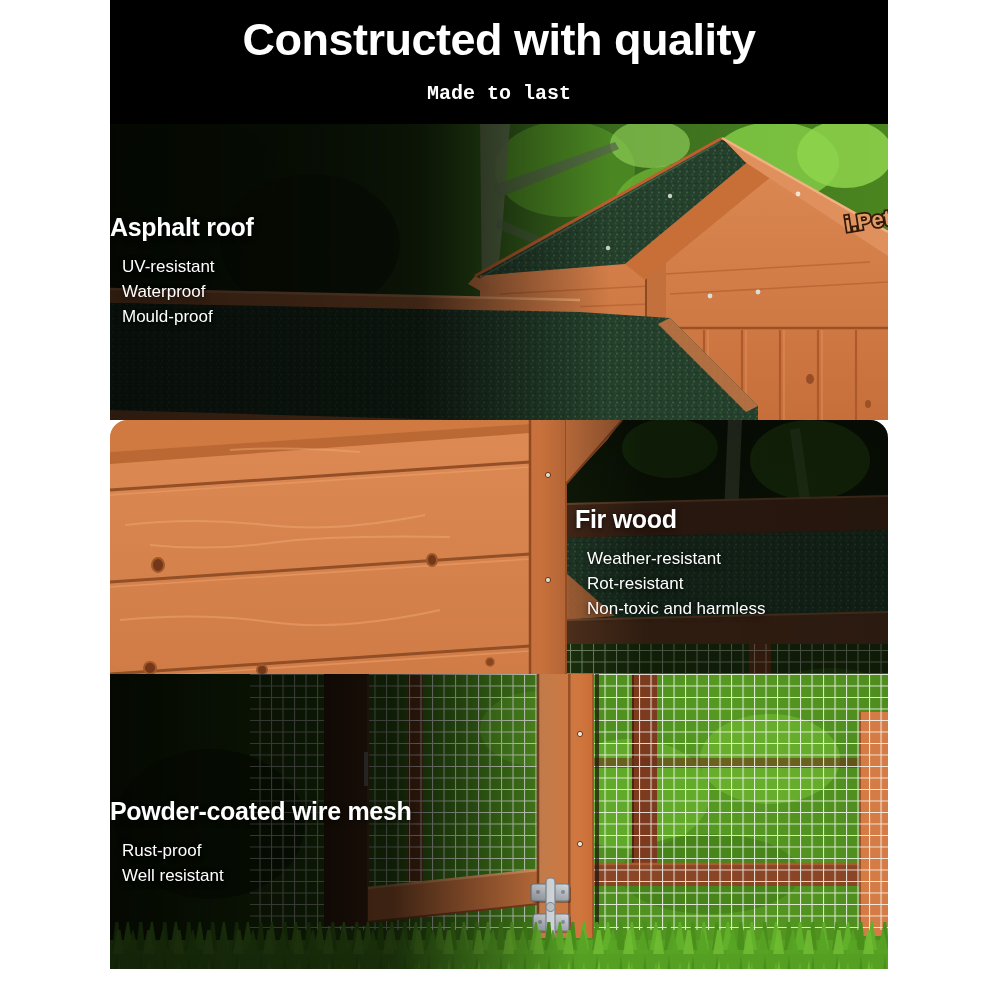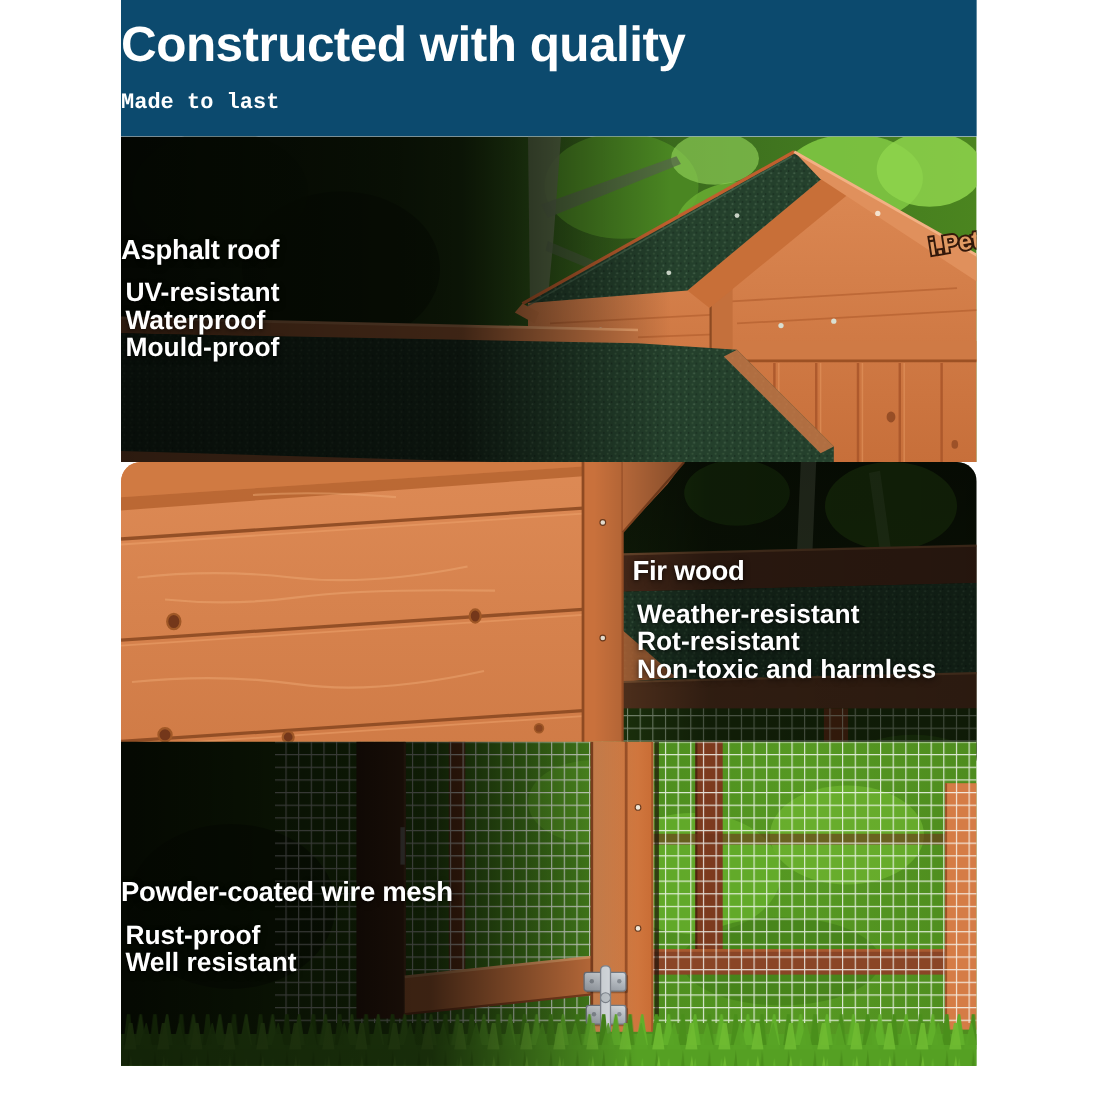--- a/index.html
+++ b/index.html
@@ -1,37 +1,37 @@
 <!DOCTYPE html>
 <html><head>
 <meta charset="utf-8">
 <style>
   html,body{margin:0;padding:0;background:#ffffff;}
   .canvas{position:relative;width:1000px;height:1000px;background:#ffffff;overflow:hidden;
           font-family:"Liberation Sans","DejaVu Sans",sans-serif;}
   .content{position:absolute;left:110px;top:0;width:778px;height:1000px;overflow:hidden;}
 
   
-  .hdr{position:absolute;left:0;top:0;width:778px;height:124px;background:#0c4a6e;text-align:left;color:#fff;}
+  .hdr{position:absolute;left:0;top:0;width:778px;height:124px;background:#000000;text-align:center;color:#fff;}
   .hdr h1{margin:0;position:absolute;top:14px;left:0;width:100%;font-size:45px;line-height:52px;
           font-weight:700;letter-spacing:-0.5px;}
   .hdr .sub{position:absolute;top:82px;left:0;width:100%;font-size:20px;line-height:24px;font-weight:600;font-family:Liberation Mono, monospace;}
 
   
   .sec{position:absolute;left:0;width:778px;overflow:hidden;}
   .sec svg{position:absolute;left:0;top:0;width:100%;height:100%;display:block;}
   .sec-a{top:124px;height:296px;}
   .sec-b{top:420px;height:285px;border-radius:18px;}
   .sec-c{top:674px;height:295px;}
 
   
   .ftxt{position:absolute;width:320px;color:#ffffff;text-align:left;z-index:5;
         text-shadow:0 2px 6px rgba(0,0,0,.55),0 0 2px rgba(0,0,0,.45);}
   .ftxt h2{margin:0;font-size:25px;line-height:31px;font-weight:700;letter-spacing:-0.3px;}
-  .ftxt ul{list-style:none;margin:11px 0 0 4px;padding:0;font-size:24px;line-height:25px;font-weight:700;}
+  .ftxt ul{list-style:none;margin:11px 0 0 12px;padding:0;font-size:17px;line-height:25px;font-weight:400;}
   .ta{left:0;top:88px;}
   .tb{left:465px;top:84px;}
   .tc{left:0;top:122px;}
 </style>
 </head>
 <body>
 
 <div class="canvas">
   <div class="content">
 

